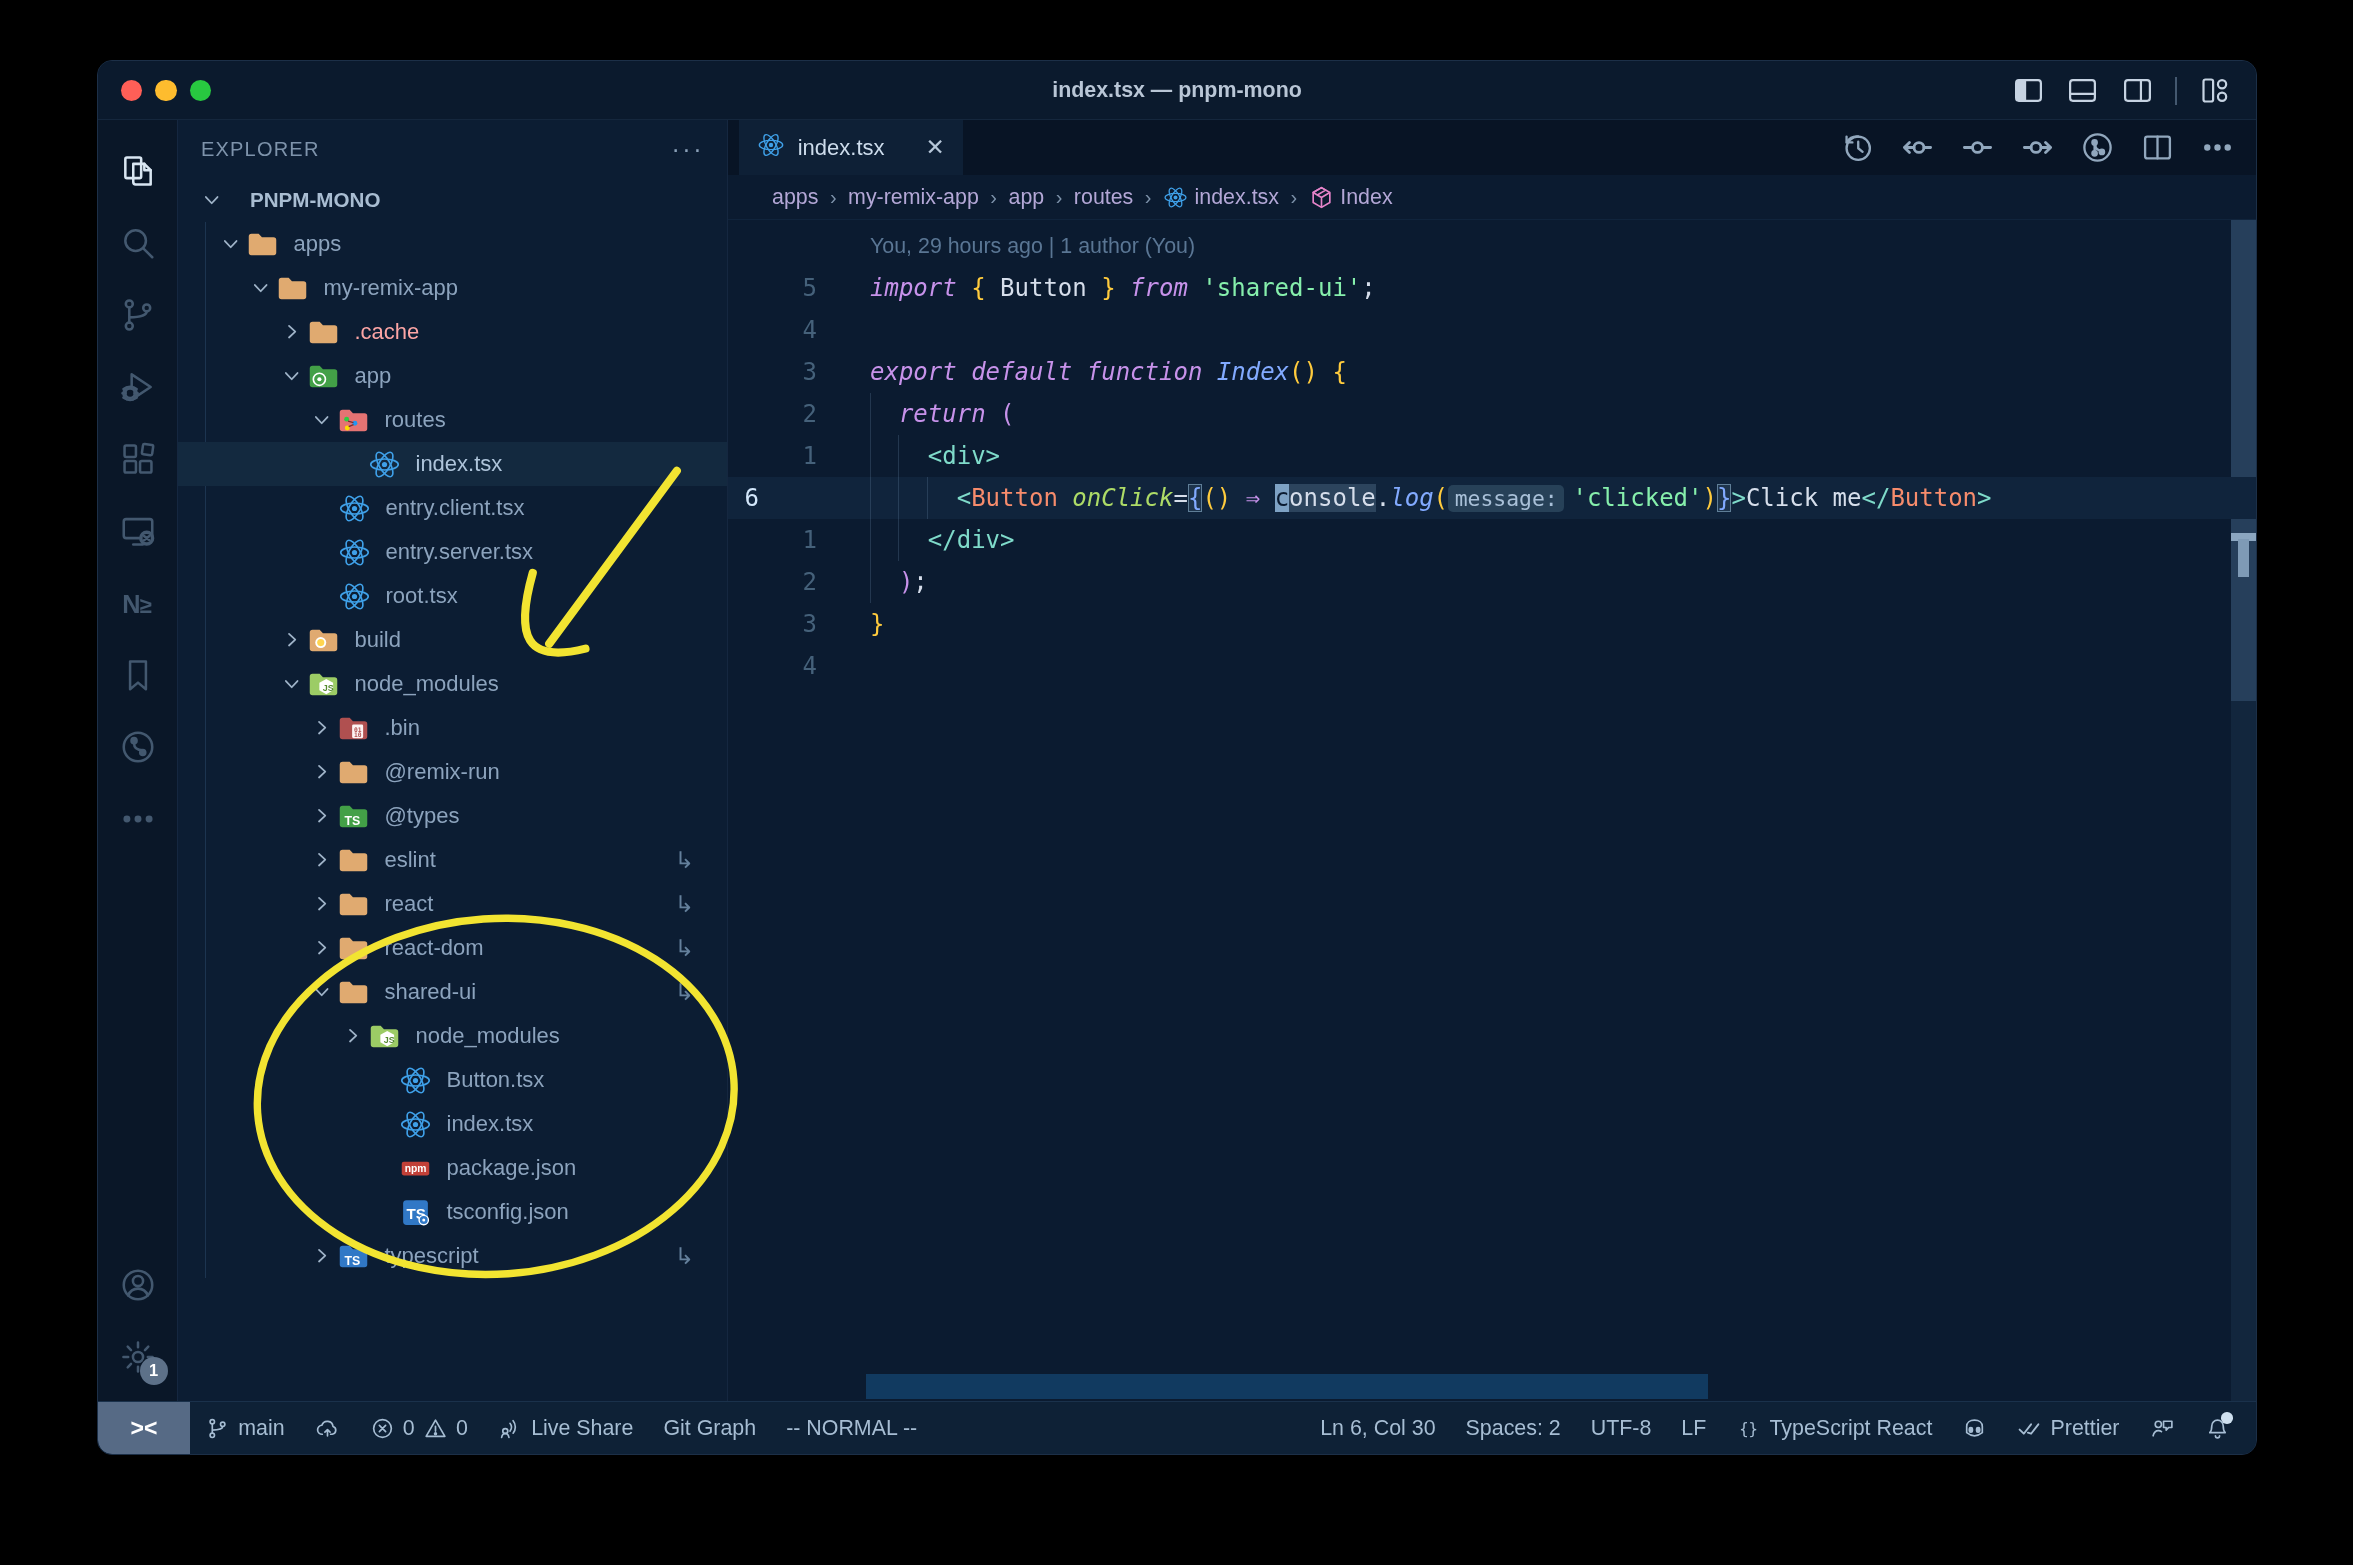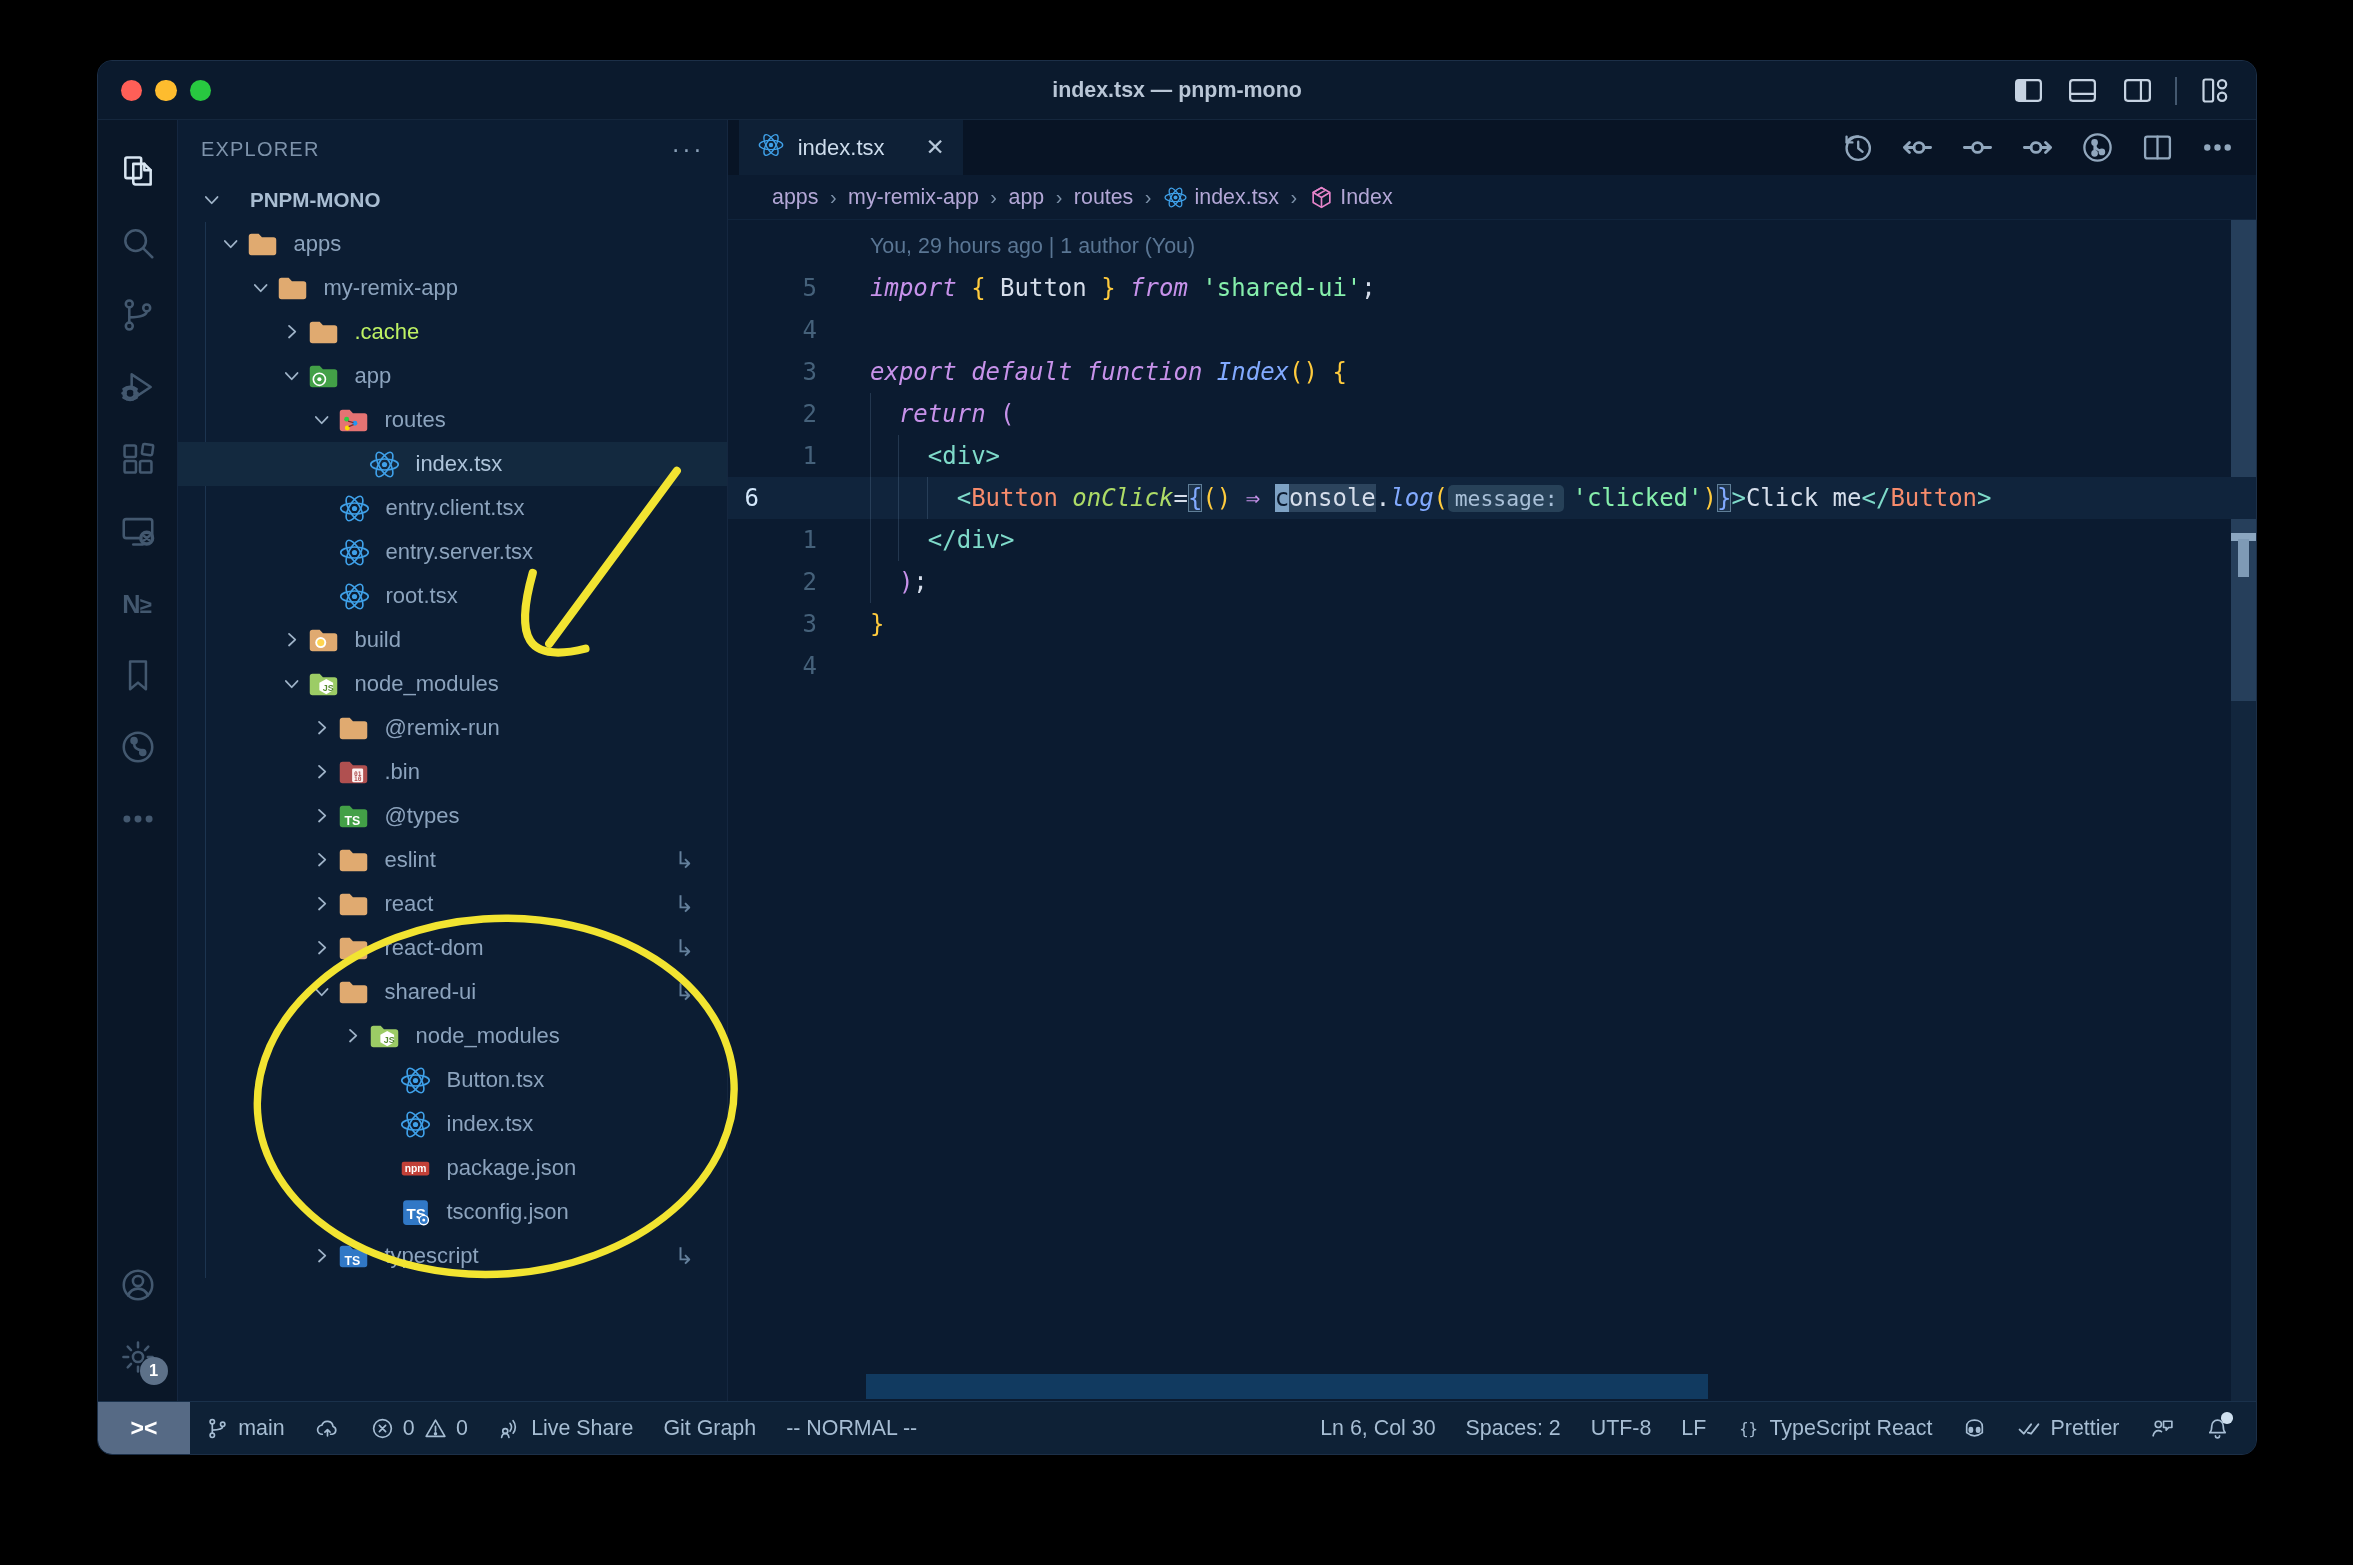--- a/index.html
+++ b/index.html
@@ -41,21 +41,21 @@
   #sb-header { height:58px; display:flex; align-items:center; padding:0 23px;
     color:#7e93ab; font-size:20px; letter-spacing:1.2px; }
   #sb-header .more { margin-left:auto; color:#8aa0b8; font-size:25px; letter-spacing:2.5px; cursor:pointer; }
   #root-row { height:44px; display:flex; align-items:center; color:#a9bdd2; font-weight:700;
     font-size:20.6px; padding-left:18px; gap:23px; cursor:pointer; }
   #tree { position:relative; }
   .tree-guide { position:absolute; left:27px; top:0; bottom:0; width:0.8px; background:#1c3450; }
   .row { height:44px; display:flex; align-items:center; color:#8ca3bd; font-size:22px;
     position:relative; cursor:pointer; white-space:nowrap; }
   .row.selected { background:#13293f; color:#aec4da; }
-  .row.dim { color:#bef264; }
+  .row.dim { color:#fca5a5; }
   .chev { width:31px; display:flex; justify-content:center; color:#9fb3c8; flex:none; }
   .chev svg { width:21.4px; height:21.4px; }
   .ficon { width:36px; height:33px; margin-right:11.5px; flex:none; position:relative; }
   .ficon svg { width:33px; height:33px; }
   .symlink { position:absolute; right:33px; color:#64809c; font-size:23px; }
   .section { height:39px; border-top:0.8px solid #1c3450; display:flex; align-items:center;
     color:#92a8bf; font-weight:700; font-size:20px; letter-spacing:0.8px; padding-left:16.5px; gap:6.6px; cursor:pointer; }
   .section .chev { width:25px; }
 
   
@@ -432,38 +432,38 @@
                 <text x="11.5" y="16.5" font-size="6.5" font-weight="bold" fill="#558b2f" font-family="Liberation Sans,sans-serif">JS</text>
               </svg></span>
             <span>node_modules</span>
           </div>
           <div class="row" style="padding-left: 128px;">
             <span class="chev">
               <svg viewBox="0 0 24 24" fill="none" stroke="currentColor" stroke-width="1.6" stroke-linecap="round" stroke-linejoin="round">
                 <path d="M9 5.5l7 6.5-7 6.5" stroke-width="2"></path>
               </svg>
             </span>
-            <span class="ficon"><svg viewBox="0 0 24 24">
-                <path d="M2 6.2q0-2 2-2h5.2l2.4 2.6H20q2 0 2 2v9q0 2-2 2H4q-2 0-2-2z" fill="#e0aa70"></path>
-              </svg></span>
-            <span>@remix-run</span>
-          </div>
-          <div class="row" style="padding-left: 128px;">
-            <span class="chev">
-              <svg viewBox="0 0 24 24" fill="none" stroke="currentColor" stroke-width="1.6" stroke-linecap="round" stroke-linejoin="round">
-                <path d="M9 5.5l7 6.5-7 6.5" stroke-width="2"></path>
-              </svg>
-            </span>
             <span class="ficon"><svg viewBox="0 0 24 24" style="font-size:27px">
                 <path d="M2 6.2q0-2 2-2h5.2l2.4 2.6H20q2 0 2 2v9q0 2-2 2H4q-2 0-2-2z" fill="#b05050"></path>
                 <rect x="11" y="9" width="8" height="10" rx="1" fill="#fdf3f3"></rect>
                 <text x="12.3" y="14.4" font-size="4.6" font-weight="bold" fill="#b05050" font-family="DejaVu Sans Mono,monospace">01</text>
                 <text x="12.3" y="18.4" font-size="4.6" font-weight="bold" fill="#b05050" font-family="DejaVu Sans Mono,monospace">10</text>
               </svg></span>
             <span>.bin</span>
+          </div>
+          <div class="row" style="padding-left: 128px;">
+            <span class="chev">
+              <svg viewBox="0 0 24 24" fill="none" stroke="currentColor" stroke-width="1.6" stroke-linecap="round" stroke-linejoin="round">
+                <path d="M9 5.5l7 6.5-7 6.5" stroke-width="2"></path>
+              </svg>
+            </span>
+            <span class="ficon"><svg viewBox="0 0 24 24">
+                <path d="M2 6.2q0-2 2-2h5.2l2.4 2.6H20q2 0 2 2v9q0 2-2 2H4q-2 0-2-2z" fill="#e0aa70"></path>
+              </svg></span>
+            <span>@remix-run</span>
           </div>
           <div class="row" style="padding-left: 128px;">
             <span class="chev">
               <svg viewBox="0 0 24 24" fill="none" stroke="currentColor" stroke-width="1.6" stroke-linecap="round" stroke-linejoin="round">
                 <path d="M9 5.5l7 6.5-7 6.5" stroke-width="2"></path>
               </svg>
             </span>
             <span class="ficon"><svg viewBox="0 0 24 24" style="font-size:27px">
                 <path d="M2 6.2q0-2 2-2h5.2l2.4 2.6H20q2 0 2 2v9q0 2-2 2H4q-2 0-2-2z" fill="#43a047"></path>
                 <text x="5.5" y="18" font-size="9" font-weight="bold" fill="#fff" font-family="Liberation Sans,sans-serif">TS</text>

